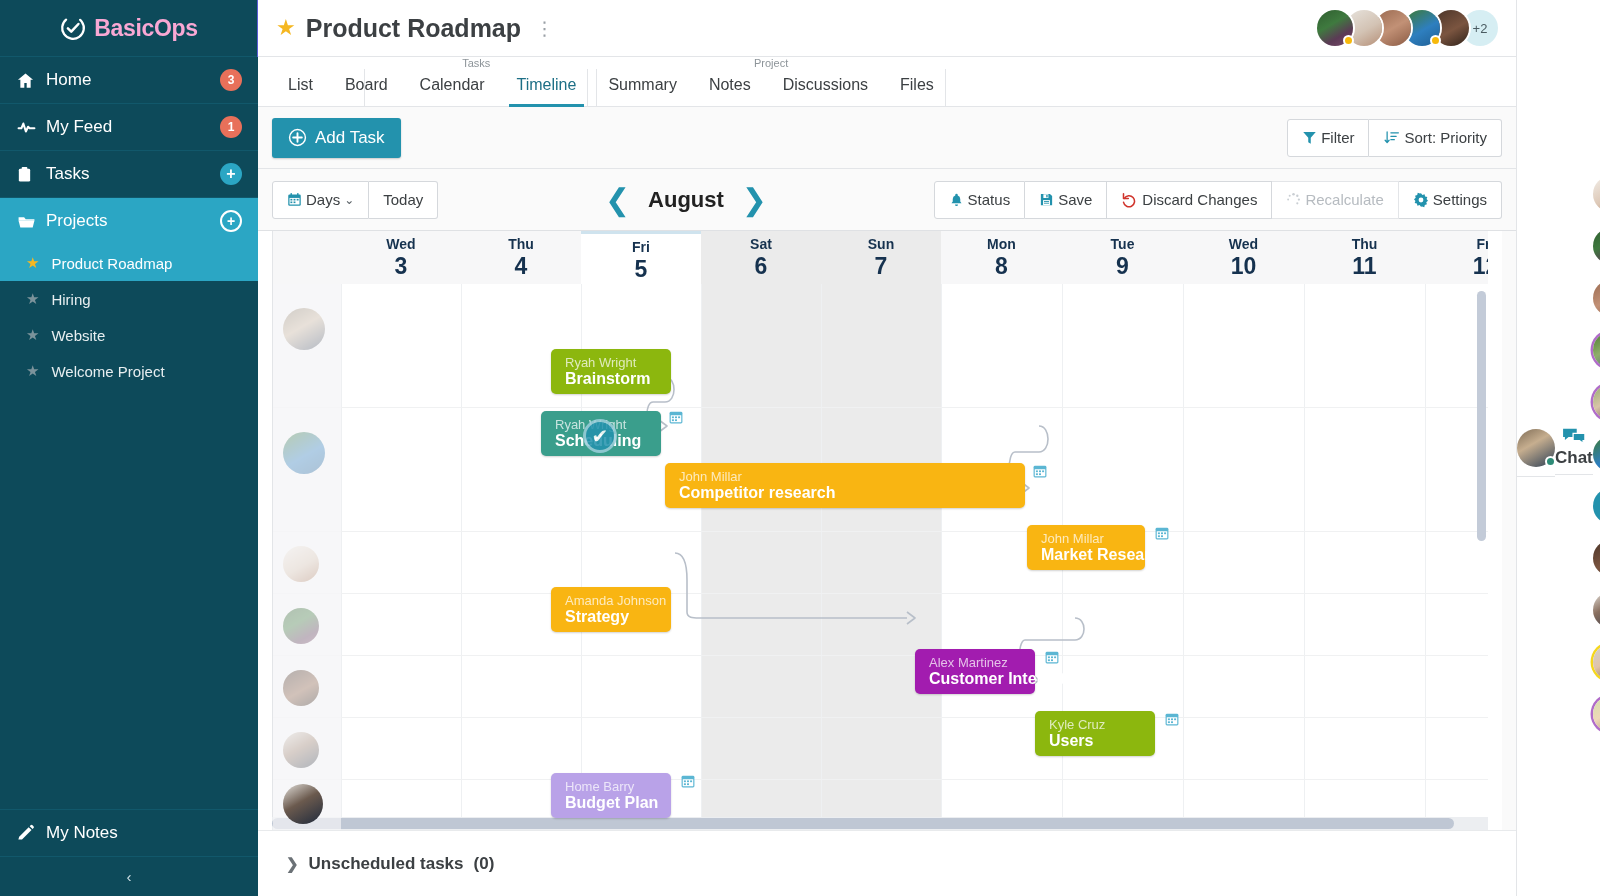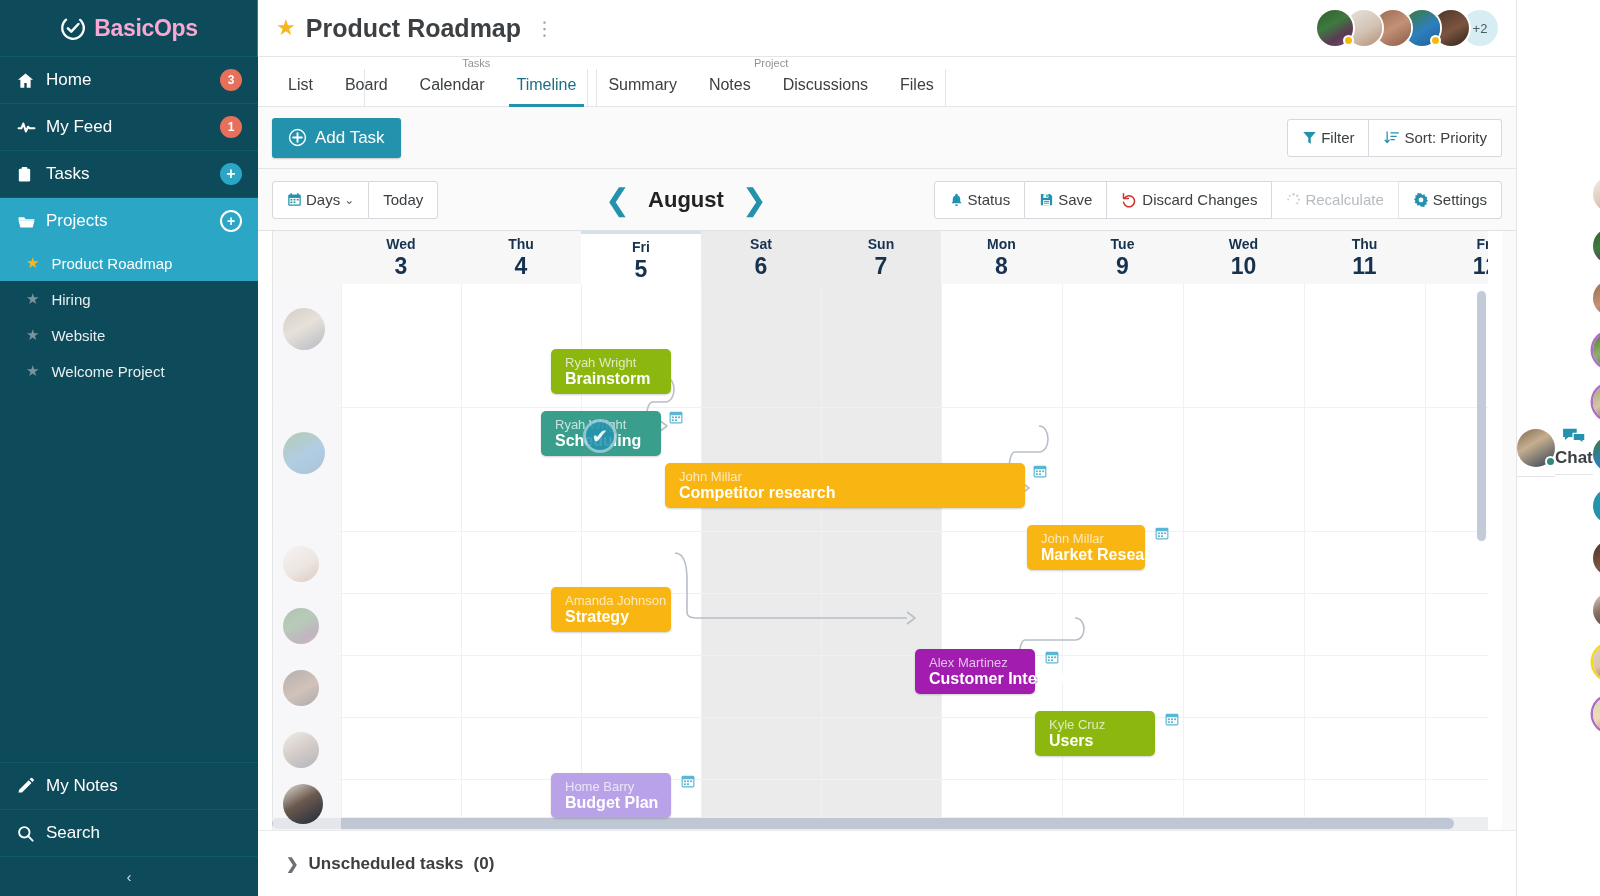--- a/index.html
+++ b/index.html
@@ -355,29 +355,20 @@
 
     <div class="sidebar-bottom">
       <div class="nav-item">
         <span class="ico">
           <svg width="19" height="19" viewBox="0 0 24 24" fill="#fff">
               <path d="M3 19.5 L4 16 L16 4 L19.6 7.6 L7.6 19.6 Z"></path>
               <path d="M17.3 2.7 L21 6.4 l1.1-1.2a1.8 1.8 0 0 0 0-2.5l-1.2-1.2a1.8 1.8 0 0 0-2.5 0z"></path>
             </svg>
         </span>
         <span class="lbl">My Notes</span>
-      </div>
-      <div class="nav-item">
-        <span class="ico">
-          <svg width="19" height="19" viewBox="0 0 24 24" fill="none" stroke="#fff" stroke-width="2.4">
-              <circle cx="10.5" cy="10.5" r="6.6"></circle>
-              <path d="M15.4 15.4 L21 21" stroke-linecap="round"></path>
-            </svg>
-        </span>
-        <span class="lbl">Search</span>
       </div>
     </div>
     <div class="collapse-row">
       <span>‹</span>
     </div>
   </div>
 
   <div class="main">
 
     <div class="page-header">

